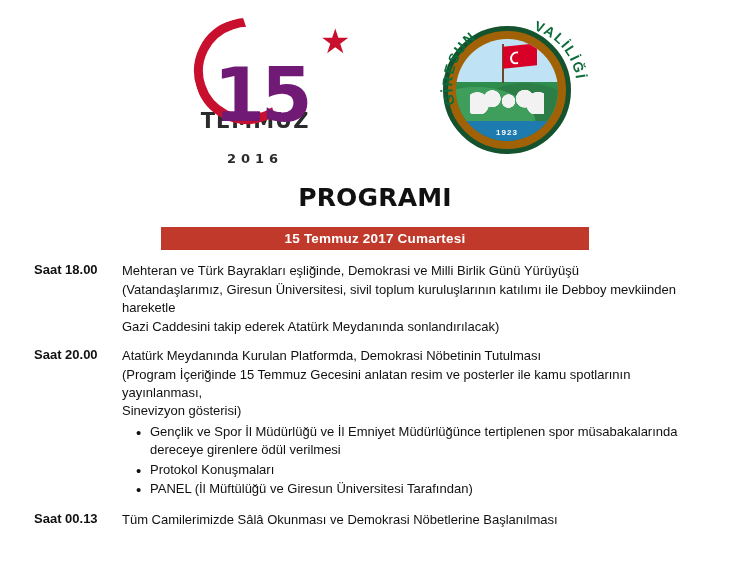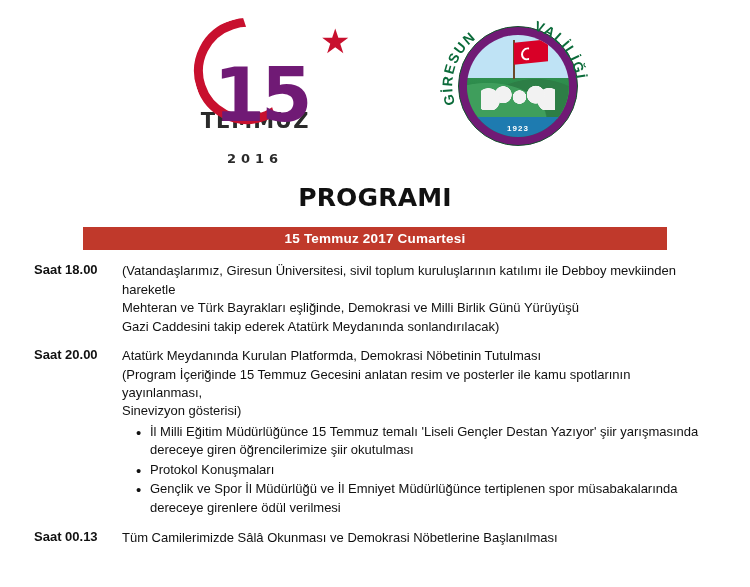--- a/index.html
+++ b/index.html
@@ -97,27 +97,27 @@
   }
 
   
   .logo-seal {
     position: relative;
     width: 150px;
     height: 135px;
   }
   .seal-ring {
     position: absolute;
-    left: 18px;
+    left: 3px;
     top: 10px;
     width: 118px;
     height: 118px;
     border-radius: 50%;
-    border: 1px solid #14532d;
-    background: #701a75;
+    border: 5px solid #14532d;
+    background: #a16207;
     overflow: hidden;
   }
   .seal-inner {
     position: absolute;
     left: 8px;
     top: 8px;
     right: 8px;
     bottom: 8px;
     border-radius: 50%;
     background: linear-gradient(#bfe3f5 0%, #bfe3f5 42%, #2f8f4e 42%, #1d6e39 100%);
@@ -229,21 +229,21 @@
     margin-top: 14px;
     display: flex;
     justify-content: center;
   }
   .banner {
     background: #c0392b;
     color: #ffffff;
     font-weight: bold;
     font-size: 13.5px;
     padding: 4px 0;
-    width: 584px;
+    width: 428px;
     text-align: center;
     letter-spacing: 0.2px;
   }
 
   
   .program {
     margin: 12px 16px 0 0;
     padding: 0 26px 0 34px;
   }
   .entry {
@@ -339,36 +339,36 @@
 
 <div class="banner-wrap">
   <div class="banner">15 Temmuz 2017 Cumartesi</div>
 </div>
 
 <div class="program">
 
   <div class="entry">
     <div class="entry-time">Saat 18.00</div>
     <div class="entry-body">
+      <span class="line">Mehteran ve Türk Bayrakları eşliğinde, Demokrasi ve Milli Birlik Günü Yürüyüşü</span>
       <span class="line">(Vatandaşlarımız, Giresun Üniversitesi, sivil toplum kuruluşlarının katılımı ile Debboy mevkiinden hareketle</span>
-      <span class="line">Mehteran ve Türk Bayrakları eşliğinde, Demokrasi ve Milli Birlik Günü Yürüyüşü</span>
       <span class="line">Gazi Caddesini takip ederek Atatürk Meydanında sonlandırılacak)</span>
     </div>
   </div>
 
   <div class="entry">
     <div class="entry-time">Saat 20.00</div>
     <div class="entry-body">
       <span class="line">Atatürk Meydanında Kurulan Platformda, Demokrasi Nöbetinin Tutulması</span>
       <span class="line">(Program İçeriğinde 15 Temmuz Gecesini anlatan resim ve posterler ile kamu spotlarının yayınlanması,</span>
       <span class="line">Sinevizyon gösterisi)</span>
       <ul class="bullets">
-        <li>İl Milli Eğitim Müdürlüğünce 15 Temmuz temalı 'Liseli Gençler Destan Yazıyor' şiir yarışmasında dereceye giren öğrencilerimize şiir okutulması</li>
+        <li>Gençlik ve Spor İl Müdürlüğü ve İl Emniyet Müdürlüğünce tertiplenen spor müsabakalarında dereceye girenlere ödül verilmesi</li>
         <li>Protokol Konuşmaları</li>
-        <li>Gençlik ve Spor İl Müdürlüğü ve İl Emniyet Müdürlüğünce tertiplenen spor müsabakalarında dereceye girenlere ödül verilmesi</li>
+        <li>PANEL (İl Müftülüğü ve Giresun Üniversitesi Tarafından)</li>
       </ul>
     </div>
   </div>
 
   <div class="entry last-entry">
     <div class="entry-time">Saat 00.13</div>
     <div class="entry-body">
       <span class="line">Tüm Camilerimizde Sâlâ Okunması ve Demokrasi Nöbetlerine Başlanılması</span>
     </div>
   </div>

